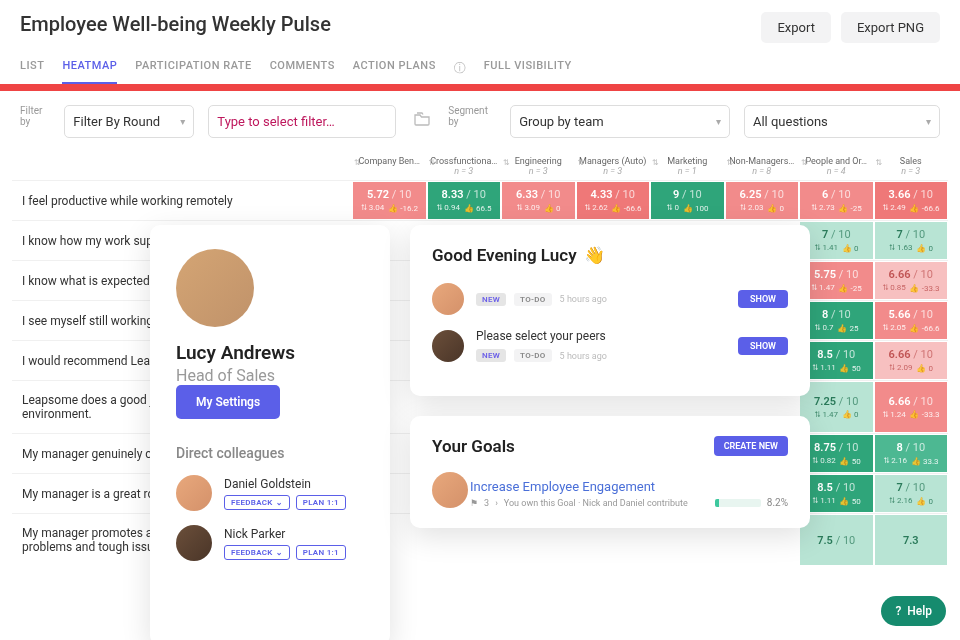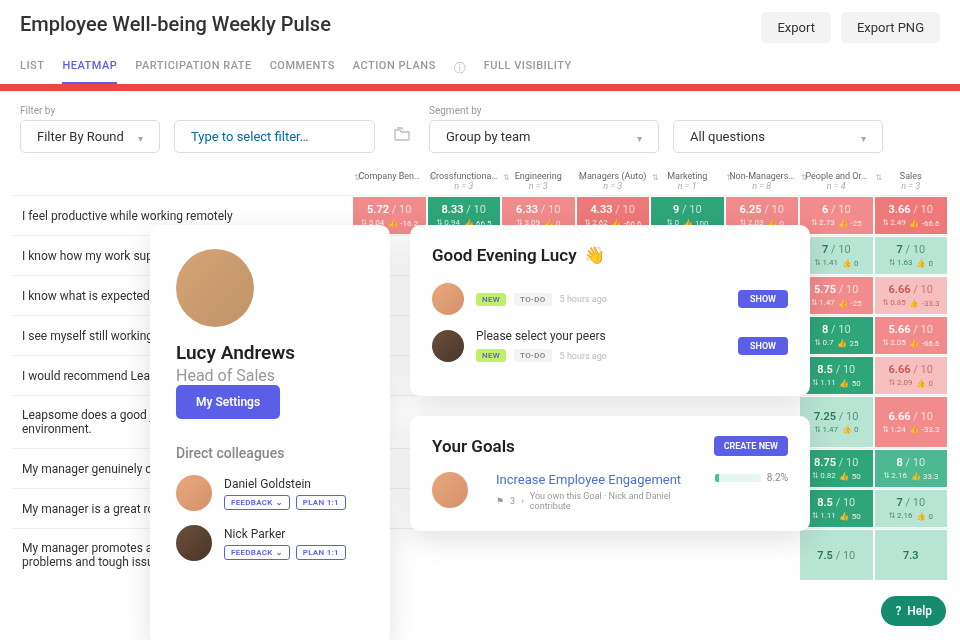--- a/index.html
+++ b/index.html
@@ -6,25 +6,25 @@
 body{background:#fff;color:#333;width:960px;height:640px;overflow:hidden;position:relative}
 .header{display:flex;justify-content:space-between;align-items:flex-start;padding:12px 20px 0}
 .title{font-size:20px;font-weight:500;color:#333}
 .header-buttons{display:flex;gap:10px}
 .btn-secondary{background:#f3f3f4;border:none;border-radius:5px;padding:8px 16px;font-size:13px;color:#333;cursor:pointer}
 .tabs{display:flex;gap:18px;padding:10px 20px 0;border-bottom:7px solid #ef4444;align-items:center}
 .tab{font-size:11px;font-weight:500;color:#999;letter-spacing:.5px;padding:6px 0 10px;cursor:pointer;border-bottom:2px solid transparent}
 .tab.active{color:#5b5fe8;border-bottom-color:#5b5fe8}
 .tab-icon{color:#bbb;font-size:12px}
 .filters{display:flex;gap:14px;padding:14px 20px;align-items:flex-end}
-.filter-group{display:flex;flex-direction:column;gap:4px}
+.filter-group{display:flex;gap:12px}
 .filter-label{font-size:10px;color:#999}
-.select{border:1px solid #ddd;border-radius:5px;padding:8px 16px;font-size:13px;background:#fff;color:#333;display:flex;justify-content:space-between;align-items:flex-end;cursor:pointer}
+.select{border:1px solid #ddd;border-radius:5px;padding:8px 8px;font-size:13px;background:#fff;color:#333;display:flex;justify-content:space-between;align-items:center;cursor:pointer}
 .select.w1{width:140px}
-.select.w2{width:201px;color:#0369a1}
+.select.w2{width:201px;color:#be185d}
 .select.w3{width:230px}
 .select.w4{width:210px}
 .chev{color:#aaa;font-size:10px}
 .folder-icon{width:26px;height:26px;display:flex;align-items:center;justify-content:center;color:#bbb;cursor:pointer;margin-bottom:6px}
 .heatmap{padding:0 12px}
 .hm-header{display:flex}
 .hm-corner{width:340px;flex-shrink:0}
 .hm-cols{display:flex;flex:1}
 .hm-colh{flex:1;text-align:center;font-size:9px;color:#666;padding:4px 2px;position:relative}
 .hm-colh .n{color:#aaa;font-style:italic}
@@ -60,26 +60,26 @@
 .mini-btn{border:1px solid #5b5fe8;color:#5b5fe8;background:#fff;border-radius:3px;padding:2px 6px;font-size:8px;font-weight:600;letter-spacing:.3px;cursor:pointer;display:flex;align-items:center;gap:3px}
 .right-col{display:flex;flex-direction:column;gap:20px;flex:1}
 .card{background:#fff;border-radius:10px;box-shadow:0 8px 30px rgba(0,0,0,.12);padding:20px 22px}
 .greet{font-size:17px;font-weight:600;color:#222;display:flex;align-items:center;gap:8px;margin-bottom:18px}
 .task{display:flex;align-items:center;gap:12px;margin-bottom:14px}
 .task .avatar-sm{width:32px;height:32px}
 .task-body{flex:1}
 .task-title{font-size:12px;color:#333;margin-bottom:6px}
 .task-meta{display:flex;gap:8px;align-items:center}
 .badge{font-size:8px;font-weight:600;letter-spacing:.3px;padding:2px 6px;border-radius:3px}
-.badge.new{background:#bef264;color:#6b5fe8}
+.badge.new{background:#e5e5e5;color:#6b5fe8}
 .badge.todo{background:#f3f3f4;color:#888}
 .task-time{font-size:9px;color:#bbb}
 .btn-show{background:#5b5fe8;color:#fff;border:none;border-radius:4px;padding:4px 12px;font-size:9px;font-weight:600;cursor:pointer}
 .goals-head{display:flex;justify-content:space-between;align-items:center;margin-bottom:16px}
-.goal{display:flex;align-items:flex-start;gap:28px}
+.goal{display:flex;align-items:flex-end;gap:2px}
 .goal-body{flex:1}
 .goal-title{font-size:13px;color:#4a6fd8;margin-bottom:4px;cursor:pointer}
 .goal-meta{font-size:9px;color:#999;display:flex;gap:6px;align-items:center}
 .flag{color:#999}
 .goal-prog{display:flex;align-items:center;gap:6px}
 .pbar{width:46px;height:8px;background:#e8f5f0;border-radius:2px;overflow:hidden}
 .pbar-fill{height:100%;background:#3ec89e}
 .ppct{font-size:10px;color:#888}
 .help-btn{position:absolute;right:14px;bottom:14px;background:#168b6e;color:#fff;border:none;border-radius:18px;padding:8px 14px;font-size:12px;font-weight:500;display:flex;align-items:center;gap:6px;cursor:pointer}
 </style>

